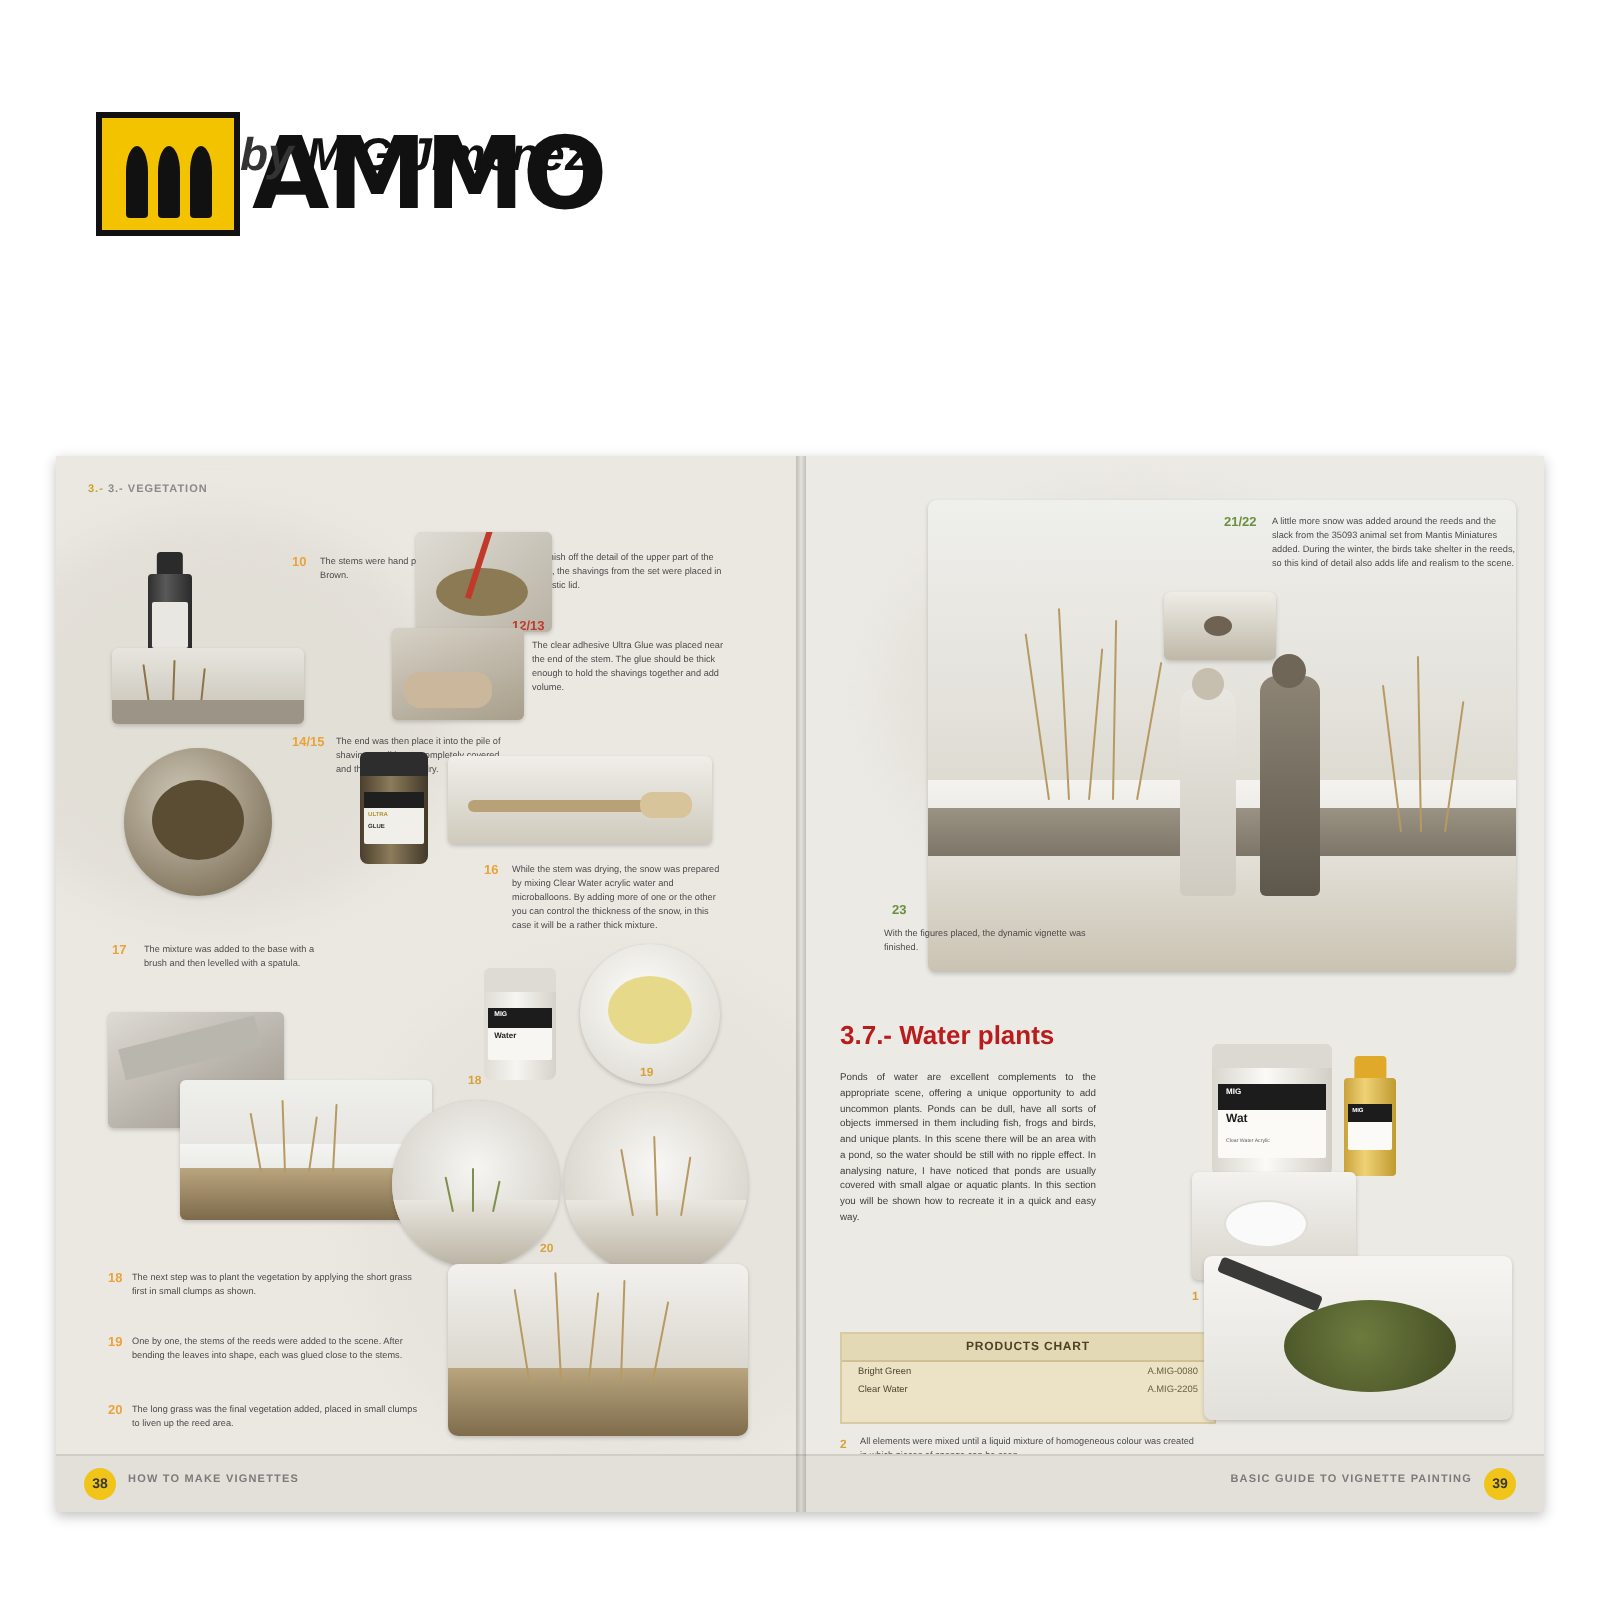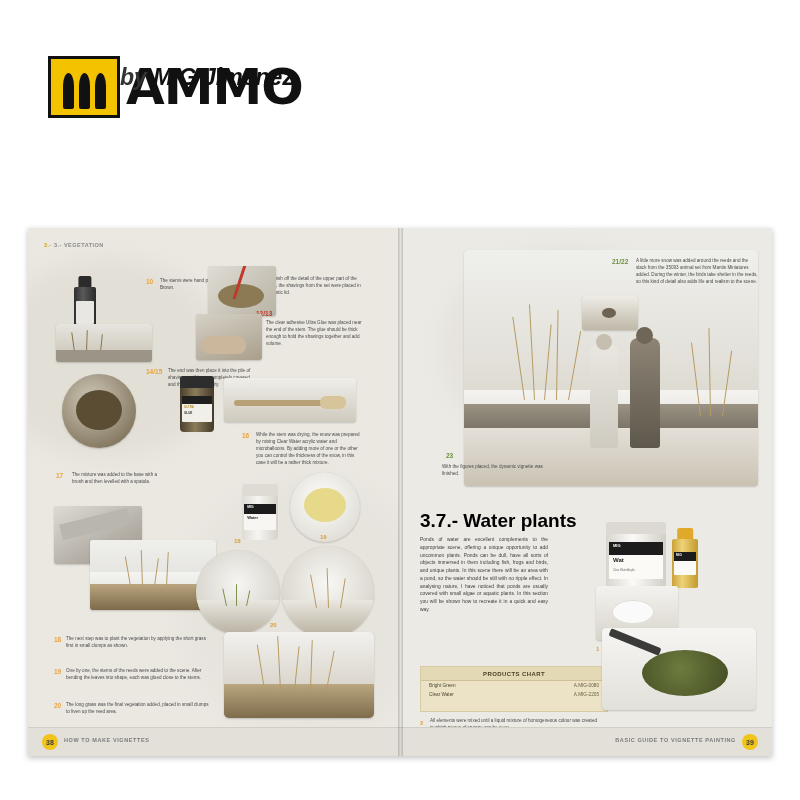--- a/index.html
+++ b/index.html
@@ -232,23 +232,23 @@
     border-radius: 0 0 4px 4px;
   }
   .jar .jlabel {
     position: absolute; left: 6%; top: 36%; width: 88%; height: 46%;
     background: #f1efe9; border-radius: 1px;
   }
 
   
   .sec-title {
     position: absolute;
-    font-size: 19px;
-    font-weight: bold;
-    color: #000000;
+    font-size: 13px;
+    font-weight: bold;
+    color: #b91c1c;
   }
   .body-col {
     position: absolute;
     font-size: 4.9px;
     line-height: 1.58;
     color: #3d3d3d;
     text-align: justify;
   }
 
   

